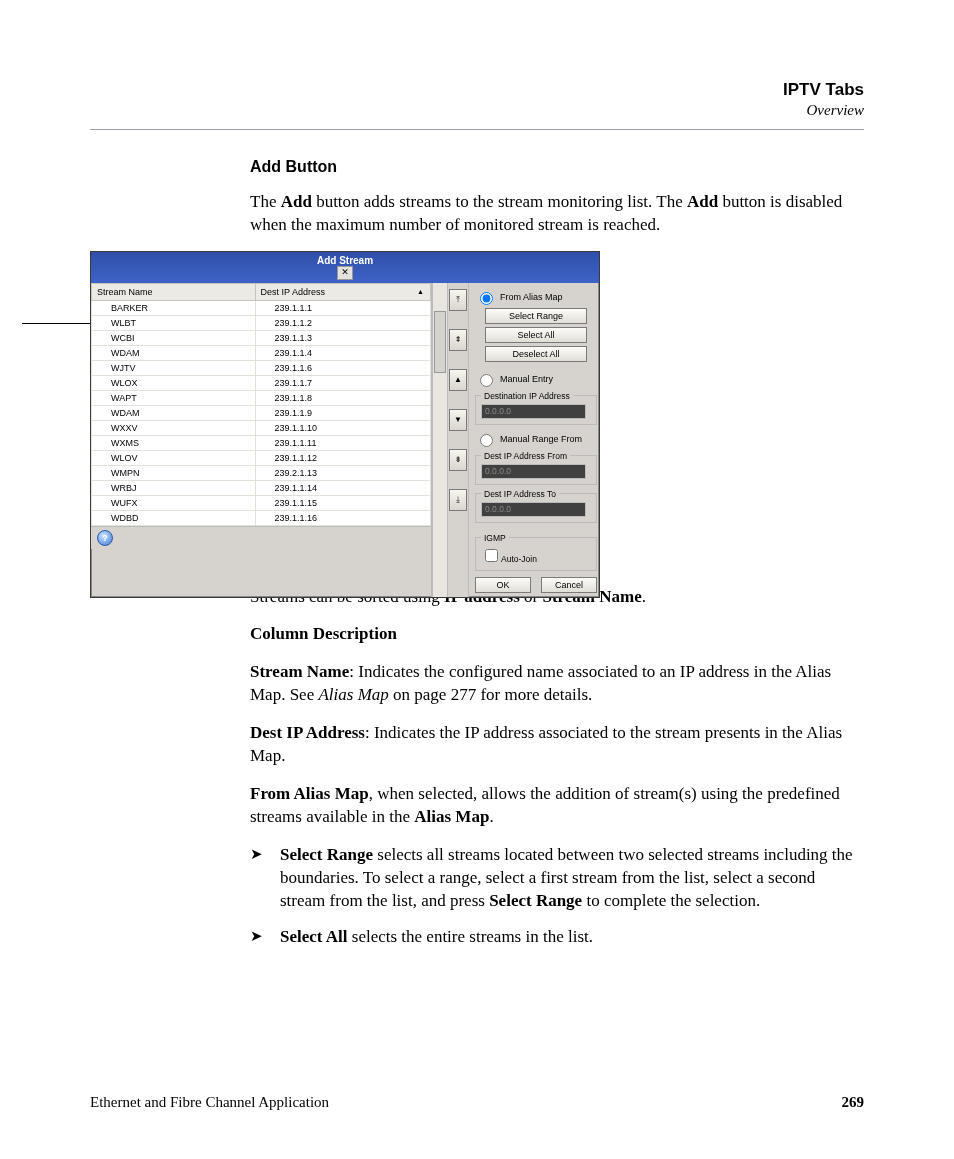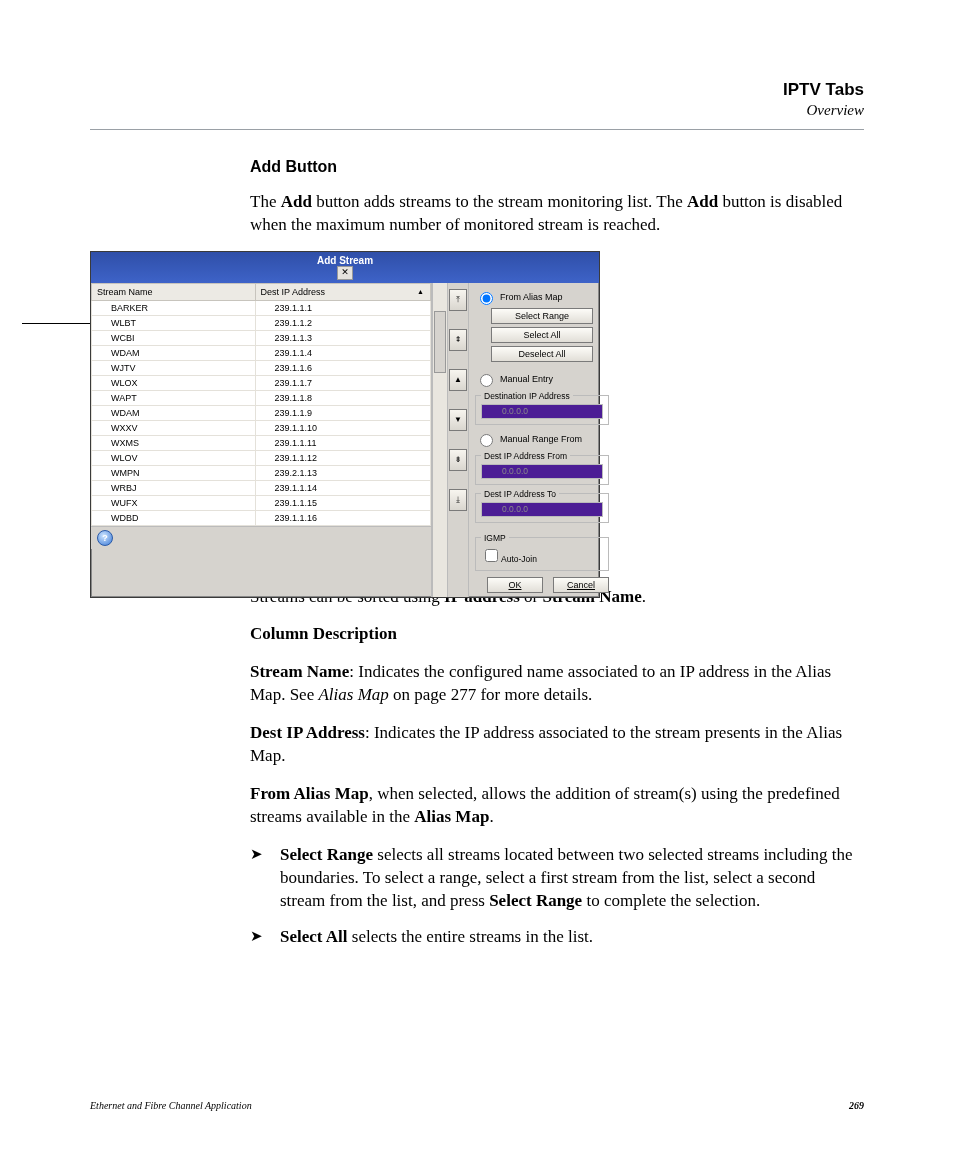--- a/index.html
+++ b/index.html
@@ -201,33 +201,32 @@
   fieldset.fld {
     border:1px solid #bbb;
     font-size:8.5px;
     padding:3px 5px 5px 5px;
     margin:4px 0 0 0;
   }
   fieldset.fld legend { padding:0 3px; font-size:8.5px; }
   .ipd {
     width: 100px; height: 13px;
     border:1px solid #bbb;
-    background:#4c1d95;
+    background:#404040;
     color:#8a8a8a;
     font-size:8.5px;
-    padding-left:20px;
+    padding-left:3px;
     display:flex; align-items:center;
   }
   .rp-bottom {
     margin-top:auto;
     display:flex;
     justify-content:flex-end;
     gap:10px;
     padding-top:6px;
-    text-decoration:underline;
   }
   .rp-bottom .wbtn2 {
     width:54px; text-align:center;
     border:1px solid #7a7a7a;
     background:linear-gradient(#fdfcf8,#e1ded7);
     padding:2px 0; font-size:9px;
   }
   .figspacer { height: 316px; } 
 
   .desc-indent { margin-left: 28px; }
@@ -242,24 +241,23 @@
   .bullets li::before {
     content: "➤";
     position: absolute;
     left: 0;
     top: 1px;
     font-size: 15px;
   }
   .footer {
     position: absolute;
     left: 90px; right: 90px; bottom: 48px;
-    font-size: 10px;
+    font-size: 15px;
     display:flex; justify-content:space-between;
     font-family: "Times New Roman", Times, serif;
-    font-style: italic;
   }
   .footer .pn { font-weight: 700; }
 </style>
 </head>
 <body>
 
 <div class="page">
 
   <div class="runhead">
     <div class="title">IPTV Tabs</div>

